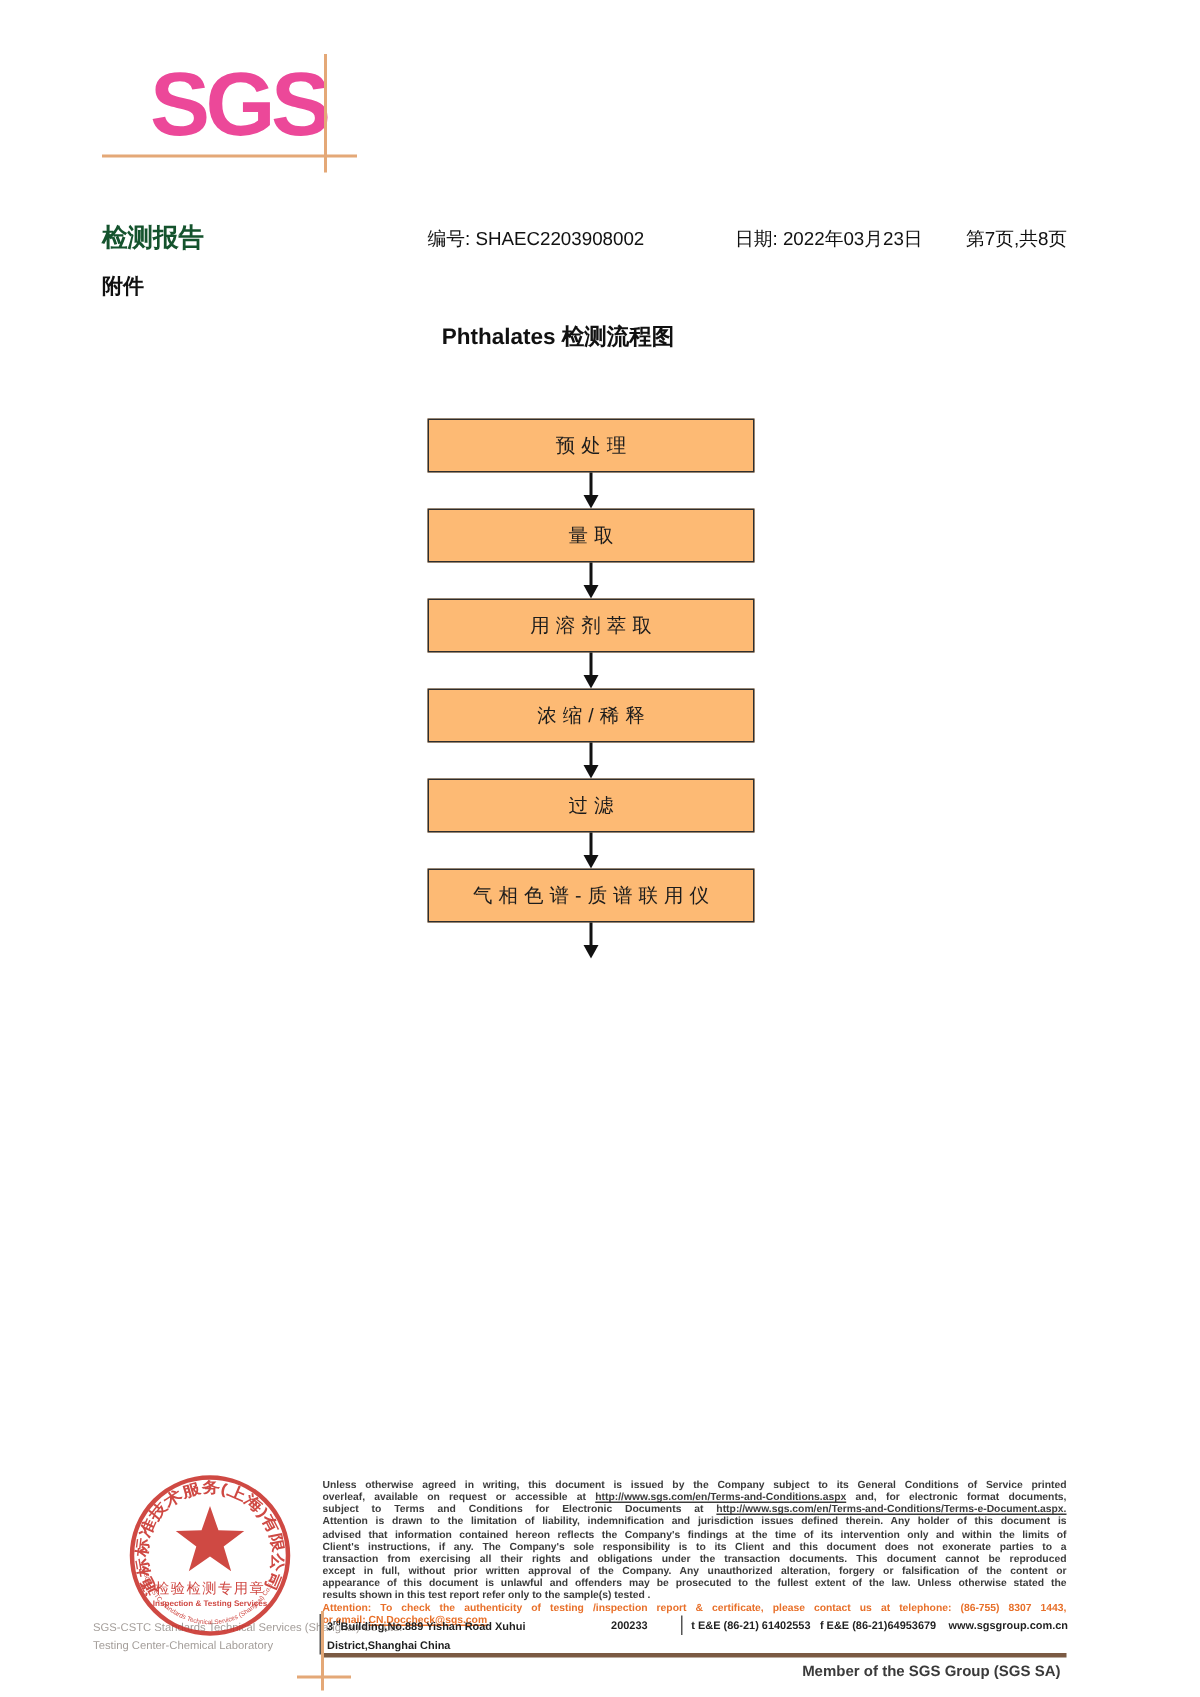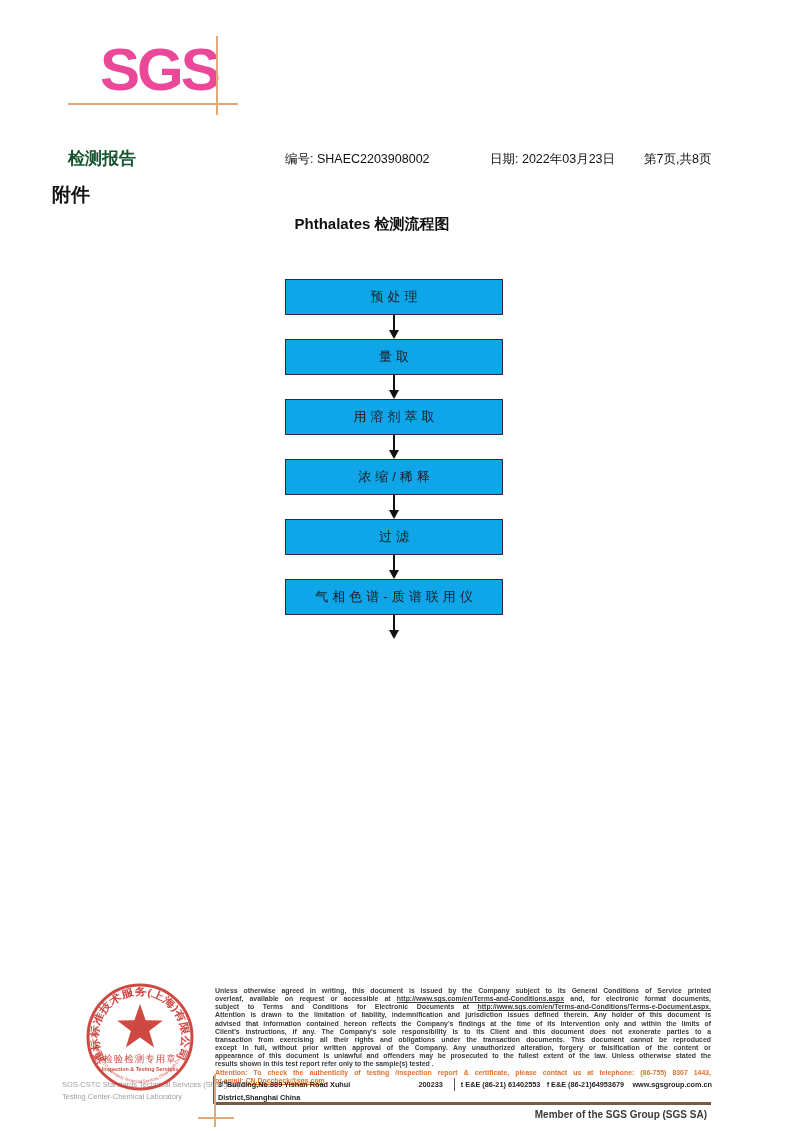--- a/index.html
+++ b/index.html
@@ -16,29 +16,29 @@
   }
   .logo-hline{left:68px;top:103px;width:170px;height:2px;background:#e4a877;}
   .logo-vline{left:216px;top:36px;width:2px;height:79px;background:#e4a877;}
 
   
   .report-title{left:68px;top:147px;font-size:17px;font-weight:bold;color:#14532d;}
   .meta{top:151px;font-size:12.5px;color:#111;}
   .meta-no{left:285px;text-align:center;}
   .meta-date{left:490px;}
   .meta-pages{left:644px;}
-  .attachment{left:52px;top:182px;font-size:19px;font-weight:bold;color:#111;}
+  .attachment{left:68px;top:182px;font-size:14px;font-weight:bold;color:#111;}
 
   
   .flow-title{left:0;top:215px;width:744px;text-align:center;font-size:15px;font-weight:bold;color:#111;}
   .flowchart{left:285px;top:279px;width:218px;}
   .flow-box{
     box-sizing:border-box;width:218px;height:36px;border:1.5px solid #2e2e2e;
     display:flex;align-items:center;justify-content:center;
-    font-size:13px;color:#1c1c1c;letter-spacing:4px;text-indent:4px;background:#0ea5e9;
+    font-size:13px;color:#1c1c1c;letter-spacing:4px;text-indent:4px;background:#fdba74;
   }
   .flow-arrow{height:24px;display:flex;flex-direction:column;align-items:center;}
   .flow-arrow .shaft{width:2px;height:15px;background:#111;}
   .flow-arrow .head{
     width:0;height:0;border-left:5px solid transparent;border-right:5px solid transparent;
     border-top:9px solid #111;
   }
 
   
   .company-lines{left:62px;top:1079px;font-size:7.5px;line-height:12px;color:#a39d99;z-index:1;}
@@ -48,21 +48,21 @@
     color:#3c3c3c;font-weight:600;z-index:3;}
   .dl{text-align:justify;}
   .jl{text-align-last:justify;}
   .attn{color:#e8702a;}
   .disclaimer u{text-decoration:underline;}
 
   .addr-block{left:213px;top:1076px;width:499px;z-index:3;}
   .addr-row{display:flex;align-items:baseline;font-size:7.3px;line-height:13px;color:#1f1f1f;
     font-weight:600;border-left:1px solid #555;padding-left:4px;}
   .addr-c1{width:212px;}
-  .addr-c2{width:52px;text-align:center;}
+  .addr-c2{width:52px;}
   .addr-c3{width:96px;border-left:1px solid #555;padding-left:6px;}
   .addr-c4{width:96px;}
   .addr-c5{flex:1;text-align:right;}
   sup{font-size:5px;}
 
   .rule-brown{left:215px;top:1102px;width:496px;height:2.5px;background:#7b5a43;}
   .member-line{left:215px;top:1109px;width:492px;text-align:right;font-size:10px;
     color:#3a3a3a;font-weight:600;}
   .cross-v{left:214px;top:1074px;width:1.5px;height:53px;background:#e4a877;z-index:4;}
   .cross-h{left:198px;top:1117px;width:36px;height:1.5px;background:#e4a877;z-index:4;}

